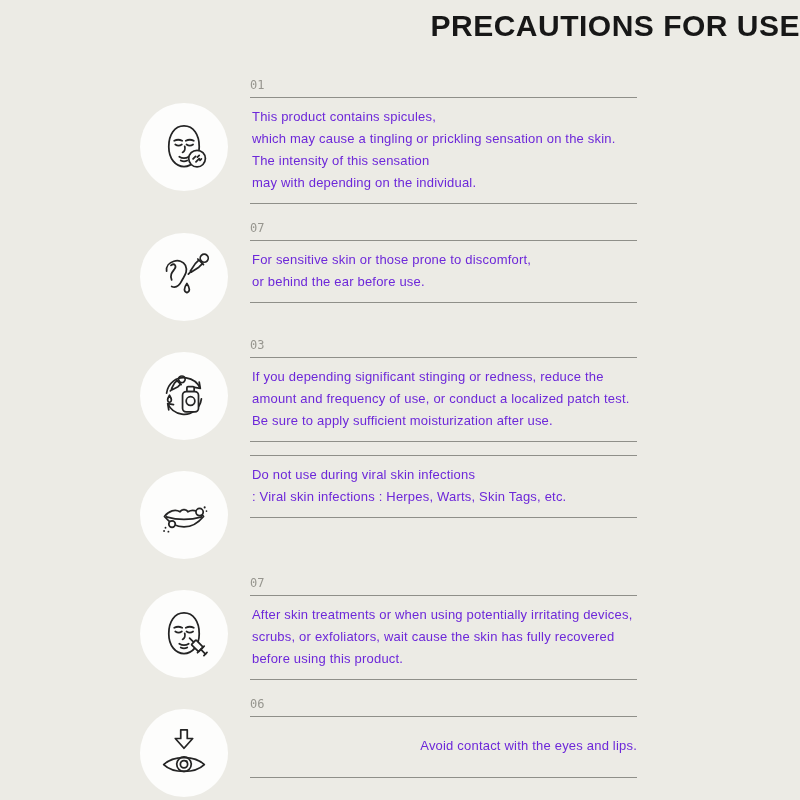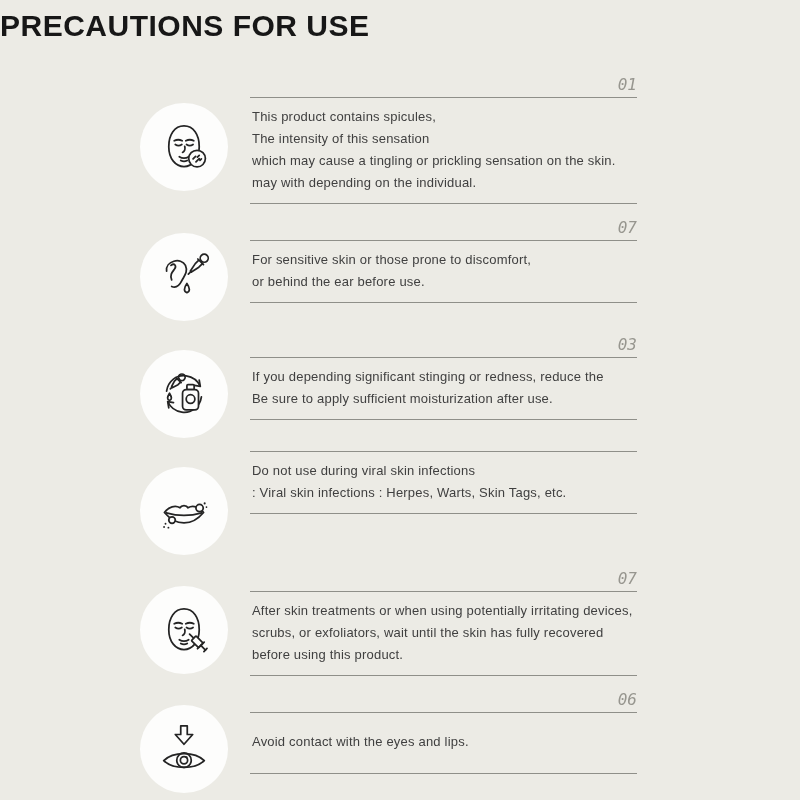--- a/index.html
+++ b/index.html
@@ -6,21 +6,21 @@
   html, body { margin: 0; padding: 0; }
   body {
     width: 800px; height: 800px;
     background: #ECEBE5;
     font-family: "Liberation Sans", sans-serif;
     overflow: hidden;
   }
   .page { width: 800px; height: 800px; padding-top: 8px; }
   .title {
     margin: 0 0 30px 0;
-    text-align: left;
+    text-align: right;
     font-size: 30px;
     line-height: 36px;
     font-weight: 700;
     letter-spacing: 0.5px;
     color: #171717;
   }
   .section { display: flex; margin-bottom: 13px; }
   .icon-col { flex: 0 0 250px; display: flex; align-items: center; }
   .icon-circle {
     width: 88px; height: 88px;
@@ -31,36 +31,34 @@
   }
   .icon-circle svg { width: 58px; height: 58px; }
   .icon-circle svg path, .icon-circle svg circle, .icon-circle svg rect {
     fill: none; stroke: #242424; stroke-width: 2.4;
     stroke-linecap: round; stroke-linejoin: round;
   }
   .icon-circle svg .masked { fill: #FDFDFC; }
   .icon-circle svg .dot { fill: #242424; stroke: none; }
   .content-col { width: 387px; }
   .num {
-    text-align: right;
     font-family: "DejaVu Sans Mono", monospace;
-    font-style: italic;
-    font-size: 16px; line-height: 22px;
+    font-size: 12px; line-height: 22px;
     color: #97968F;
     padding-bottom: 1px;
   }
   .rule { height: 0; border-top: 1px solid #8F8F89; }
   .text {
     padding: 8px 0 9px 2px;
     font-size: 13px; line-height: 22px;
     letter-spacing: 0.2px;
-    color: #404040;
+    color: #6d28d9;
     white-space: nowrap;
   }
-  .section--six .text { padding-top: 18px; padding-bottom: 20px; }
+  .section--six .text { padding-top: 18px; padding-bottom: 20px; text-align: right; }
 </style>
 </head>
 <body>
 
 <div class="page">
 
   <h1 class="title">PRECAUTIONS FOR USE</h1>
 
   <div class="section">
     <div class="icon-col">
@@ -77,22 +75,22 @@
           <circle class="masked" cx="58" cy="56" r="11.5"></circle>
           <path d="M52.5 56.5 l3.5 -3.5 M56.5 60.5 l4.5 -4.5 M61 51.5 l-2.5 2.5 M62 58.5 l2 -2"></path>
         </svg>
       </div>
     </div>
     <div class="content-col">
       <div class="num">01</div>
       <div class="rule"></div>
       <div class="text">
         <div>This product contains spicules,</div>
+        <div>which may cause a tingling or prickling sensation on the skin.</div>
         <div>The intensity of this sensation</div>
-        <div>which may cause a tingling or prickling sensation on the skin.</div>
         <div>may with depending on the individual.</div>
       </div>
       <div class="rule"></div>
     </div>
   </div>
 
   <div class="section">
     <div class="icon-col">
       <div class="icon-circle">
         <svg viewBox="0 0 80 80" aria-hidden="true">
@@ -138,20 +136,21 @@
           <rect class="masked" x="38" y="34" width="22" height="28" rx="5"></rect>
           <circle cx="49" cy="47" r="6"></circle>
         </svg>
       </div>
     </div>
     <div class="content-col">
       <div class="num">03</div>
       <div class="rule"></div>
       <div class="text">
         <div>If you depending significant stinging or redness, reduce the</div>
+        <div>amount and frequency of use, or conduct a localized patch test.</div>
         <div>Be sure to apply sufficient moisturization after use.</div>
       </div>
       <div class="rule"></div>
     </div>
   </div>
 
   <div class="section">
     <div class="icon-col">
       <div class="icon-circle">
         <svg viewBox="0 0 80 80" aria-hidden="true">
@@ -197,21 +196,21 @@
             <path d="M56 72 H62"></path>
           </g>
         </svg>
       </div>
     </div>
     <div class="content-col">
       <div class="num">07</div>
       <div class="rule"></div>
       <div class="text">
         <div>After skin treatments or when using potentially irritating devices,</div>
-        <div>scrubs, or exfoliators, wait until the skin has fully recovered</div>
+        <div>scrubs, or exfoliators, wait cause the skin has fully recovered</div>
         <div>before using this product.</div>
       </div>
       <div class="rule"></div>
     </div>
   </div>
 
   <div class="section section--six">
     <div class="icon-col">
       <div class="icon-circle">
         <svg viewBox="0 0 80 80" aria-hidden="true">

